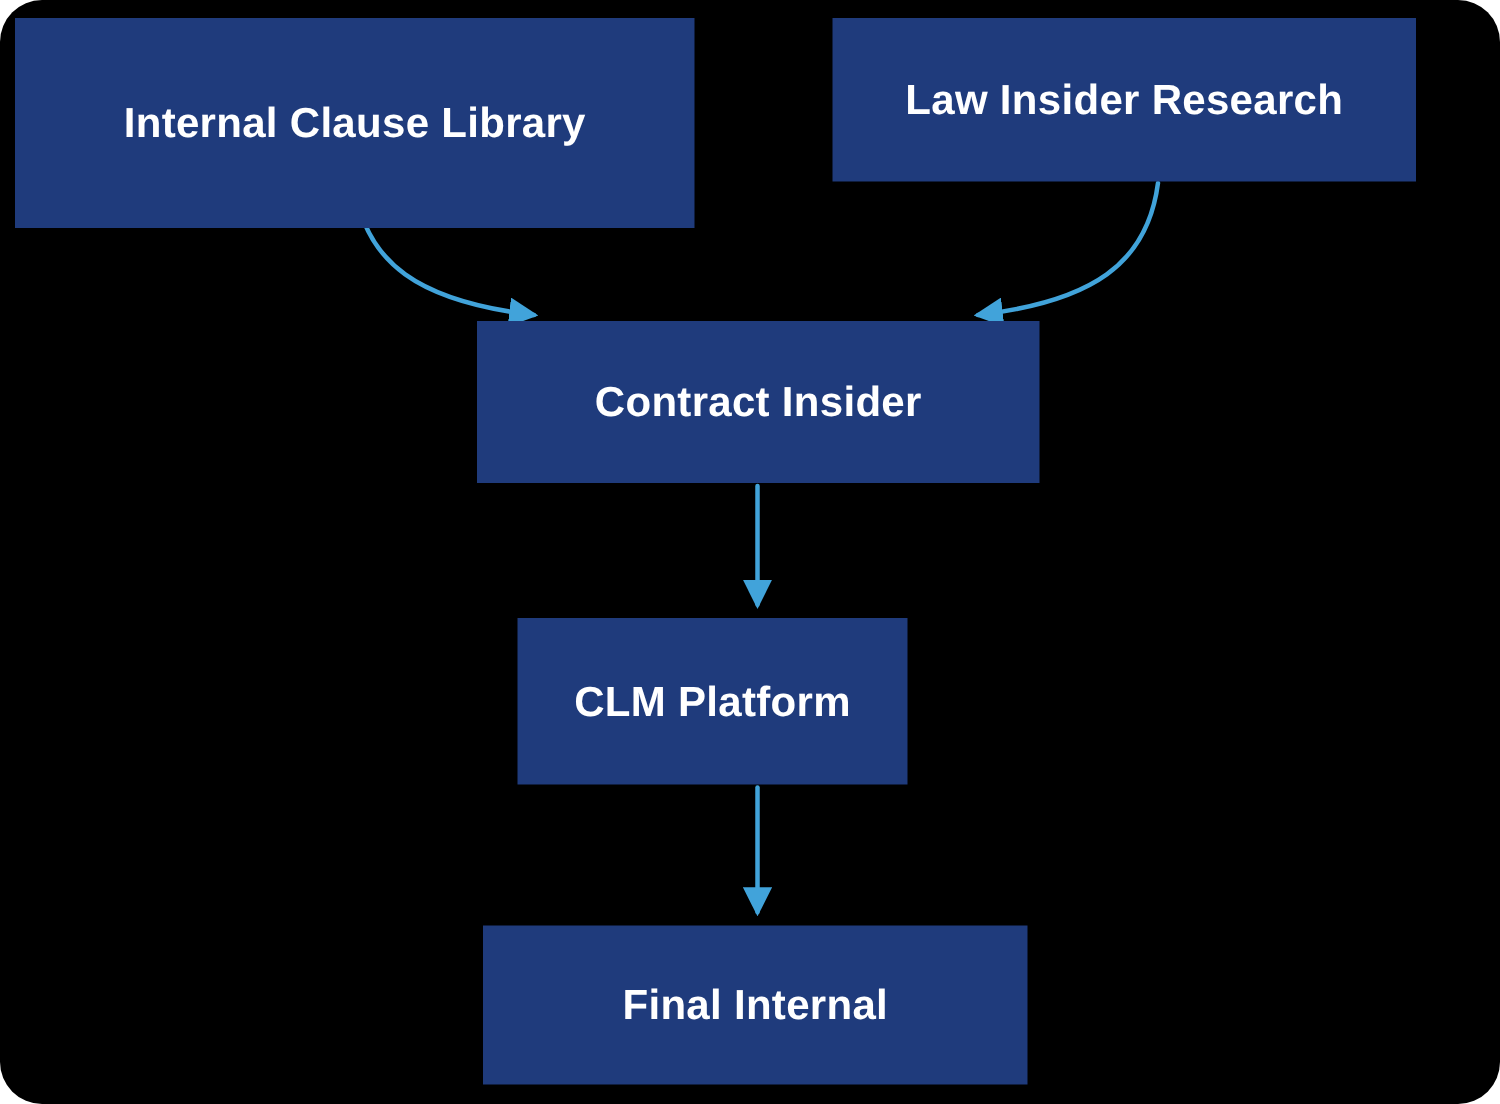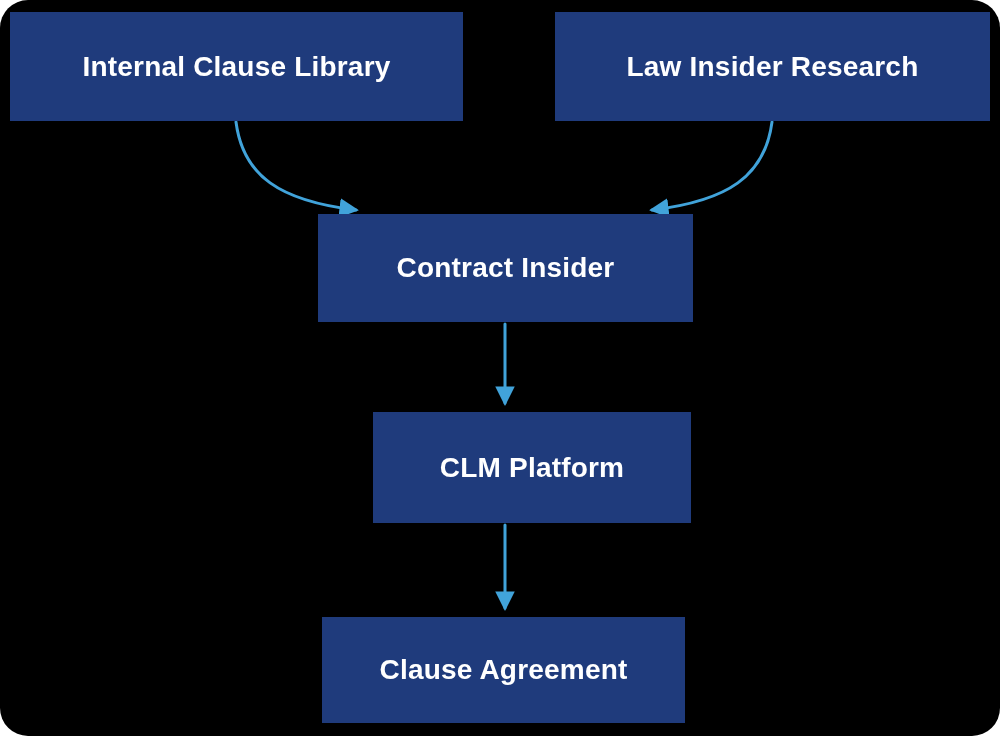--- a/index.html
+++ b/index.html
@@ -41,24 +41,24 @@
     display: flex;
     align-items: center;
     justify-content: center;
     text-align: center;
     font-size: 28px;
     font-weight: 600;
     letter-spacing: 0.2px;
     box-sizing: border-box;
   }
   
-  .node-internal-clause-library { left: 10px;  top: 12px;  width: 453px; height: 109px; }
-  .node-law-insider-research    { left: 555px; top: 12px;  width: 435px; height: 109px; }
+  .node-internal-clause-library { left: 10px;  top: 12px;  width: 453px; height: 140px; }
+  .node-law-insider-research    { left: 555px; top: 12px;  width: 389px; height: 109px; }
   .node-contract-drafting       { left: 318px; top: 214px; width: 375px; height: 108px; }
-  .node-clm-platform            { left: 345px; top: 412px; width: 318px; height: 111px; margin-left: 28px; }
+  .node-clm-platform            { left: 345px; top: 412px; width: 260px; height: 111px; }
   .node-final-agreement         { left: 322px; top: 617px; width: 363px; height: 106px; }
 </style>
 </head>
 <body>
 
 <div class="canvas">
 
   <svg class="edges" viewBox="0 0 1000 736" xmlns="http://www.w3.org/2000/svg">
     <defs>
       <marker id="arrow" viewBox="0 0 10 10" refX="8.5" refY="5" markerWidth="6.5" markerHeight="6.5" orient="auto-start-reverse">
@@ -81,16 +81,16 @@
 
   <div class="node node-contract-drafting">
     <span>Contract Insider</span>
   </div>
 
   <div class="node node-clm-platform">
     <span>CLM Platform</span>
   </div>
 
   <div class="node node-final-agreement">
-    <span>Clause Agreement</span>
+    <span>Final Internal</span>
   </div>
 
 </div>
 
 </body></html>

